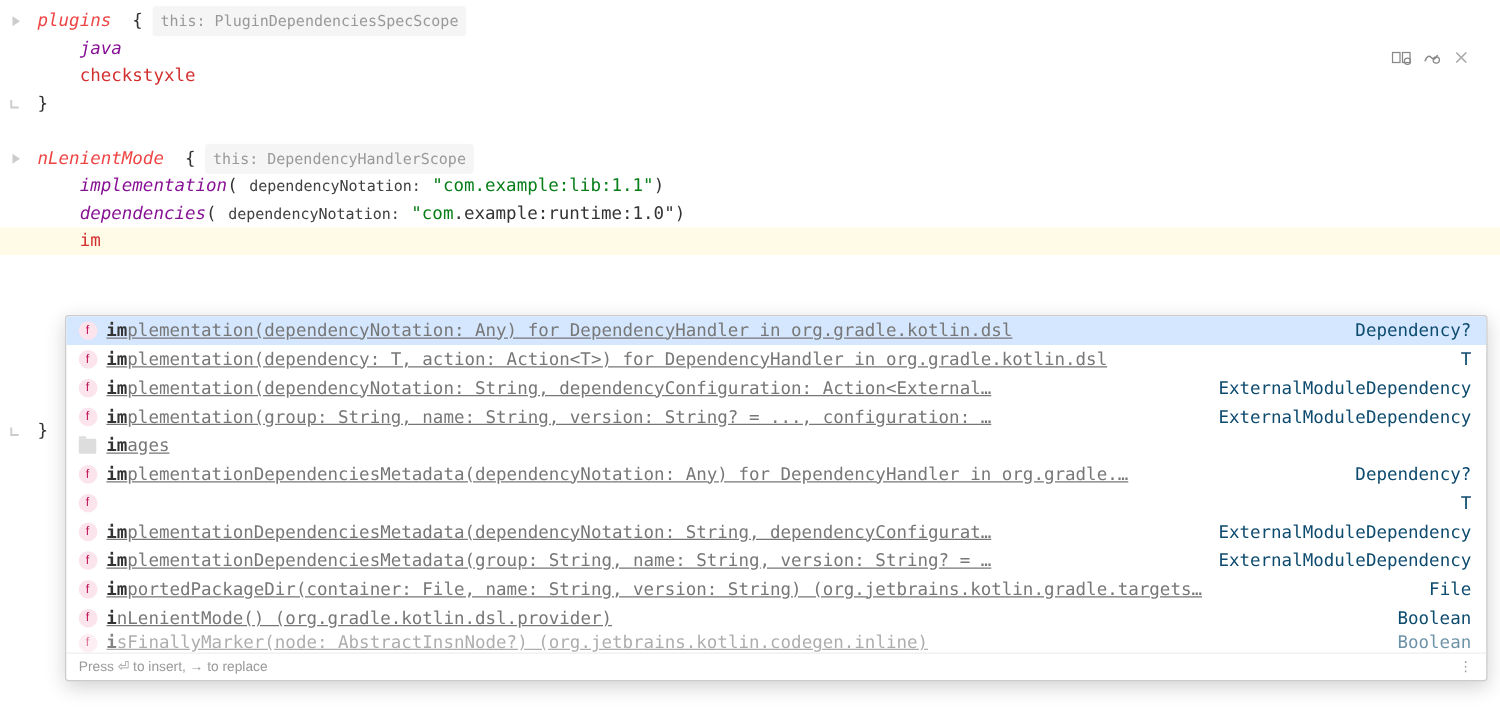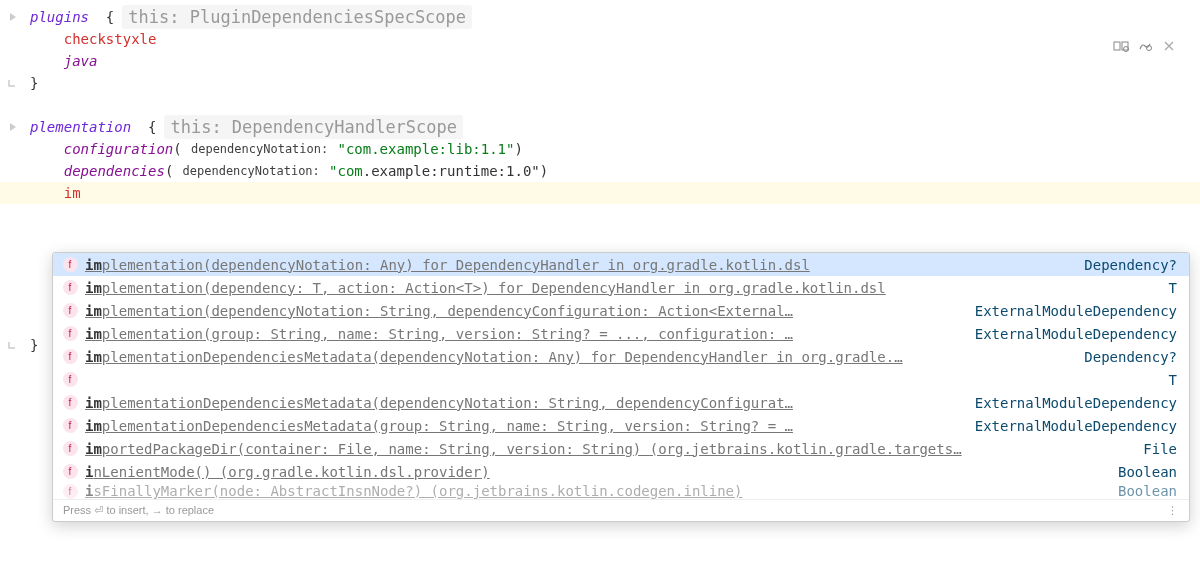--- a/index.html
+++ b/index.html
@@ -2,24 +2,24 @@
 <html><head>
   <meta charset="utf-8">
   <style>
     * { margin:0; padding:0; box-sizing:border-box; }
     body { font-family: Menlo, Consolas, monospace; font-size:14px; background:#fff; color:#333; width:1200px; height:576px; position:relative; overflow:hidden; }
     .editor { position:relative; padding-top:6px; }
     .line { display:flex; align-items:center; height:22px; line-height:22px; padding-left:8px; }
     .gutter { width:22px; display:flex; align-items:center; justify-content:flex-start; color:#bbb; font-size:10px; flex-shrink:0; }
     .gutter svg { width:10px; height:10px; }
     .code { white-space:pre; display:flex; align-items:center; }
-    .kw { color:#6d28d9; font-style:italic; font-weight:500; }
+    .kw { color:#ef4444; font-style:italic; font-weight:500; }
     .kw-name { color:#871094; font-style:italic; font-weight:500; }
     .brace { color:#333; }
-    .ihint { color:#999; background:#f5f5f5; border-radius:3px; padding:1px 6px; font-size:17px; margin-left:8px; font-style:normal; }
+    .ihint { color:#999; background:#f5f5f5; border-radius:3px; padding:1px 6px; font-size:12px; margin-left:8px; font-style:normal; }
     .plain { color:#333; }
     .err { color:#d32f2f; }
     .str { color:#067d17; }
     .cls { color:#333; }
     .param-hint { color:#404040; font-size:12px; font-style:normal; padding:0 2px; }
     .caret-line { background:#fffbe6; }
     
     .toolbar { position:absolute; top:38px; right:22px; display:flex; gap:6px; align-items:center; }
     .tool-ic { width:18px; height:16px; display:flex; align-items:center; justify-content:center; color:#888; cursor:pointer; font-size:12px; }
     
@@ -46,50 +46,50 @@
     <div class="gutter">
         <svg viewBox="0 0 10 10">
           <path d="M2 1 L8 5 L2 9 Z" fill="#ccc"></path>
         </svg>
       </div>
     <div class="code"><span class="kw">plugins</span><span class="brace">  {</span><span class="ihint">this: PluginDependenciesSpecScope</span></div>
   </div>
 
   <div class="line">
     <div class="gutter"></div>
+    <div class="code"><span class="plain">    </span><span class="kw-name">java</span></div>
+  </div>
+  <div class="line">
+    <div class="gutter"></div>
     <div class="code"><span class="plain">    </span><span class="err">checkstyxle</span></div>
-  </div>
-  <div class="line">
-    <div class="gutter"></div>
-    <div class="code"><span class="plain">    </span><span class="kw-name">java</span></div>
   </div>
   <div class="line">
     <div class="gutter">
         <svg viewBox="0 0 10 10">
           <path d="M1 2 L1 8 L7 8" fill="none" stroke="#ccc" stroke-width="1.5"></path>
         </svg>
       </div>
     <div class="code"><span class="brace">}</span></div>
   </div>
   <div class="line">
       <div class="gutter"></div>
       <div class="code"></div>
     </div>
 
   <div class="line">
     <div class="gutter">
         <svg viewBox="0 0 10 10">
           <path d="M2 1 L8 5 L2 9 Z" fill="#ccc"></path>
         </svg>
       </div>
-    <div class="code"><span class="kw">plementation</span><span class="brace">  {</span><span class="ihint">this: DependencyHandlerScope</span></div>
-  </div>
-  <div class="line">
-    <div class="gutter"></div>
-    <div class="code"><span class="plain">    </span><span class="kw-name">configuration</span><span class="plain">(</span><span class="param-hint"> dependencyNotation: </span><span class="str">"com.example:lib:1.1"</span><span class="plain">)</span></div>
+    <div class="code"><span class="kw">nLenientMode</span><span class="brace">  {</span><span class="ihint">this: DependencyHandlerScope</span></div>
+  </div>
+  <div class="line">
+    <div class="gutter"></div>
+    <div class="code"><span class="plain">    </span><span class="kw-name">implementation</span><span class="plain">(</span><span class="param-hint"> dependencyNotation: </span><span class="str">"com.example:lib:1.1"</span><span class="plain">)</span></div>
   </div>
   <div class="line">
     <div class="gutter"></div>
     <div class="code"><span class="plain">    </span><span class="kw-name">dependencies</span><span class="plain">(</span><span class="param-hint"> dependencyNotation: </span><span class="str">"com</span><span class="cls">.example:runtime:1.0"</span><span class="plain">)</span></div>
   </div>
   <div class="line caret-line">
     <div class="gutter"></div>
     <div class="code"><span class="plain">    </span><span class="err">im</span></div>
   </div>
   <div class="line" style="margin-top:130px;">
@@ -149,20 +149,26 @@
       </div>
       <div class="popitem">
         <span class="icon">
           <span class="icon-f">f</span>
         </span>
         <span class="label"><span class="m">im</span>plementation(group: String, name: String, version: String? = ..., configuration: …</span>
         <span class="ret">ExternalModuleDependency</span>
       </div>
       <div class="popitem">
         <span class="icon">
+          <span class="icon-d"></span>
+        </span>
+        <span class="label"><span class="m">im</span>ages</span>
+      </div>
+      <div class="popitem">
+        <span class="icon">
           <span class="icon-f">f</span>
         </span>
         <span class="label"><span class="m">im</span>plementationDependenciesMetadata(dependencyNotation: Any) for DependencyHandler in org.gradle.…</span>
         <span class="ret">Dependency?</span>
       </div>
       <div class="popitem">
         <span class="icon">
           <span class="icon-f">f</span>
         </span>
         <span class="ret">T</span>

